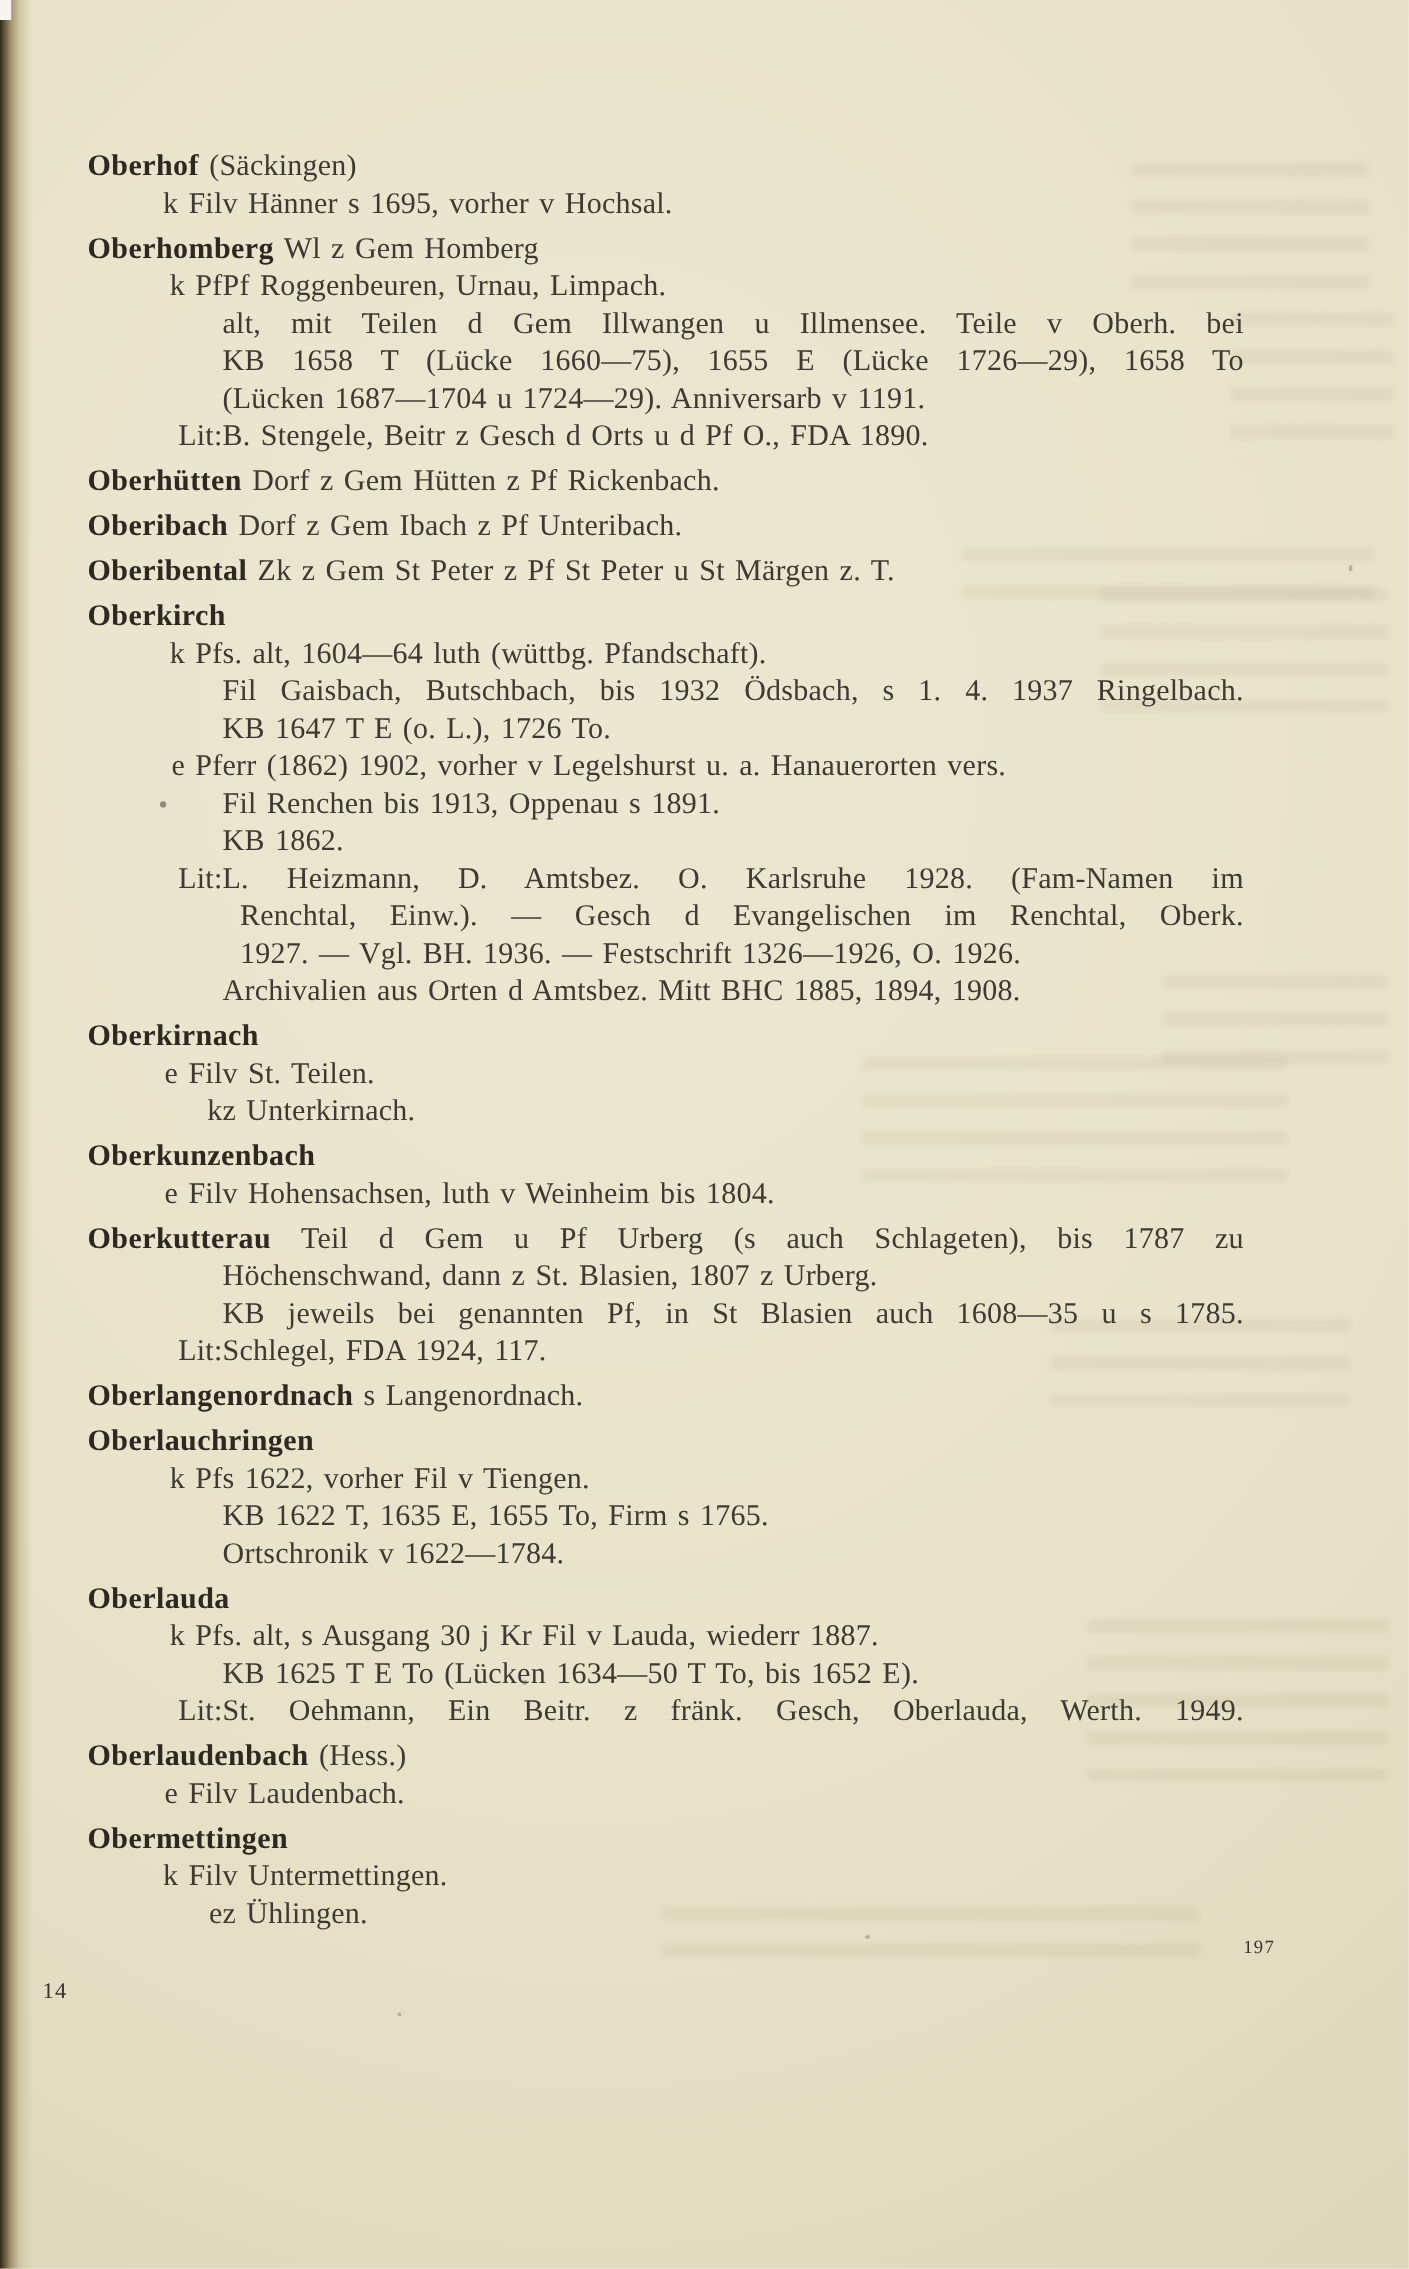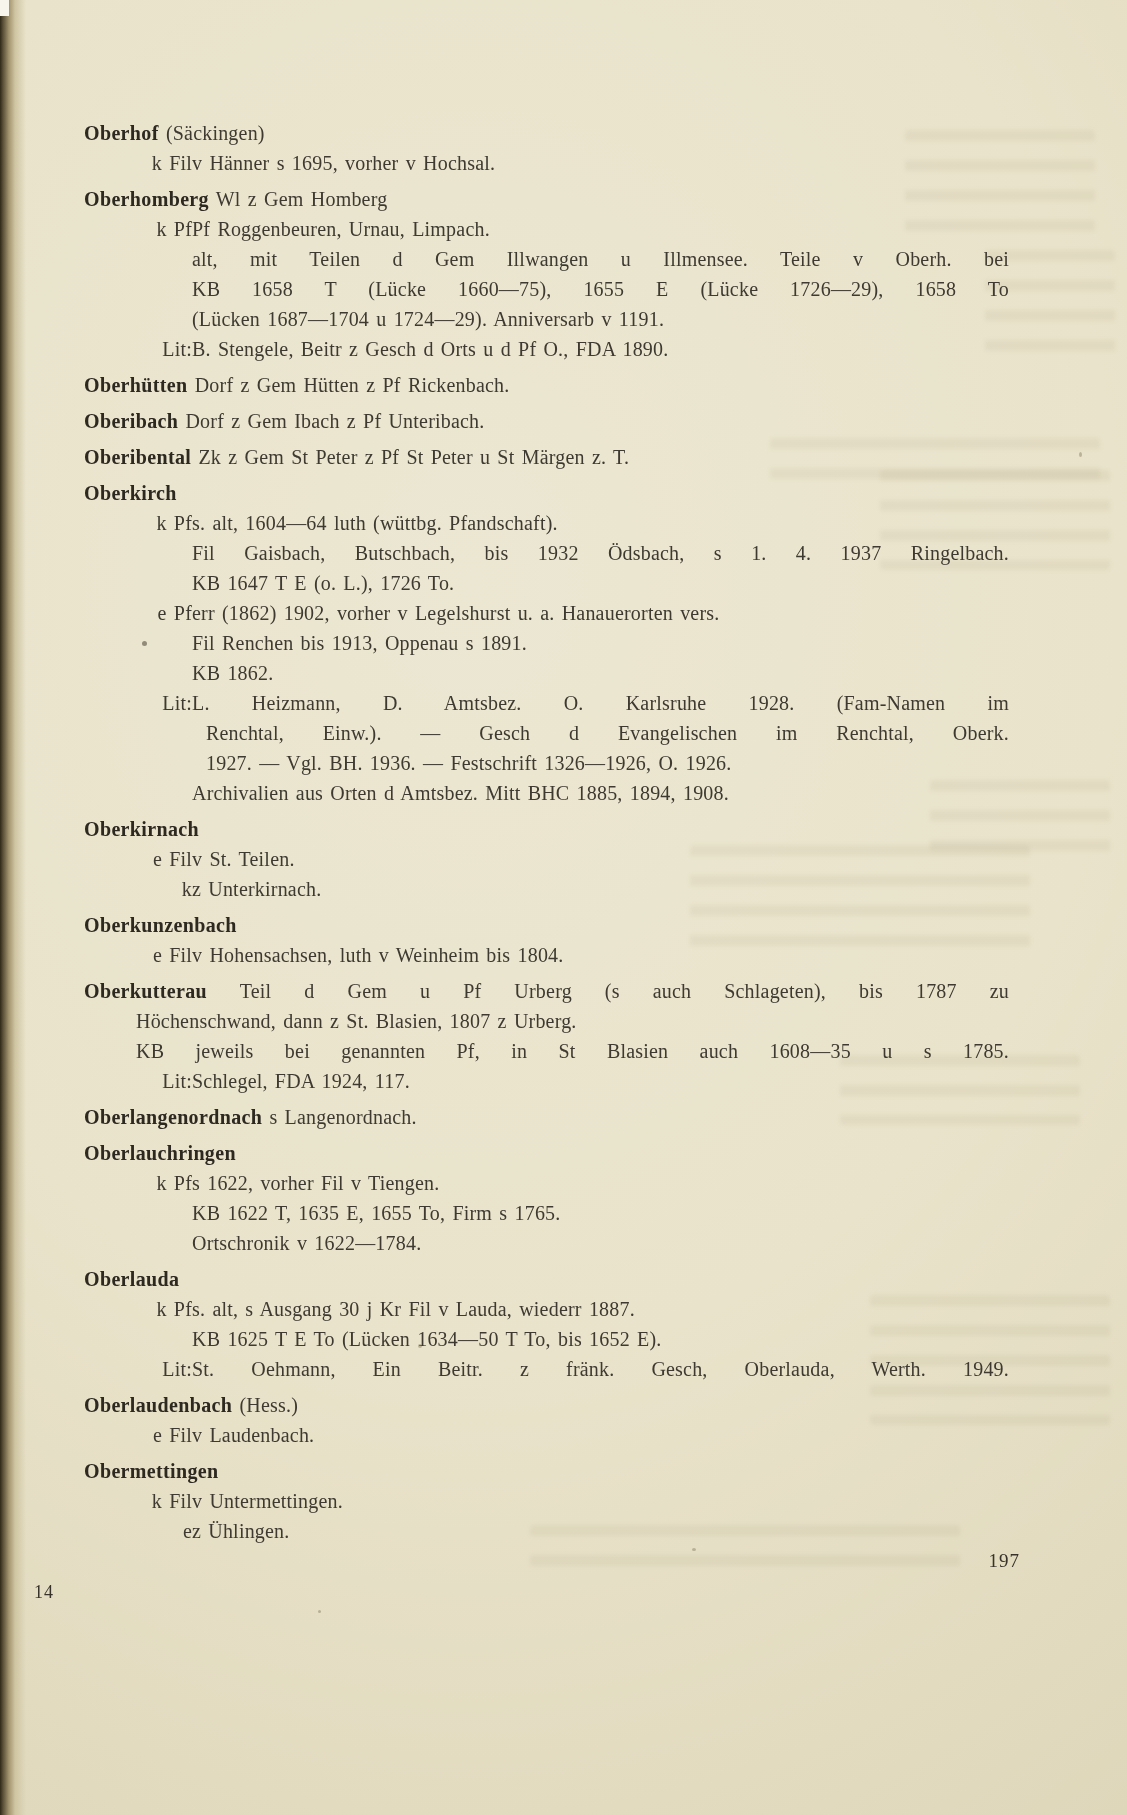--- a/index.html
+++ b/index.html
@@ -28,37 +28,37 @@
   }
   
   .ghost{
     position:absolute;
     background:repeating-linear-gradient(180deg, rgba(128,112,72,0.14) 0 11px, rgba(128,112,72,0) 11px 30px);
     filter:blur(2.2px);
     border-radius:4px;
     opacity:.55;
   }
   .content{
-    position:absolute;left:84px;top:118px;width:925px;
-    font-size:20px;letter-spacing:.2px;word-spacing:2px;font-family:Liberation Serif, serif;
+    position:absolute;left:70px;top:118px;width:925px;
+    font-size:24px;letter-spacing:.2px;word-spacing:2px;font-family:Liberation Serif, serif;
   }
   .entry + .entry{margin-top:6px;}
   .line{line-height:30px;}
   .j{text-align:justify;text-align-last:justify;}
   .hang{margin-left:14px;}
   .headword{font-weight:700;color:var(--ink-bold);letter-spacing:.35px;}
-  .cont{margin-left:52px;}
+  .cont{margin-left:108px;}
   .row{display:flex;margin-left:27px;}
   .row .label{flex:0 0 81px;width:81px;line-height:30px;text-align:right;}
   .row .text{flex:1;min-width:0;}
   .margin-dot{
     position:absolute;left:-50px;top:13px;width:5px;height:5px;border-radius:50%;
     background:rgba(72,66,52,0.55);
   }
-  .footer-num{position:absolute;font-size:19px;color:#37332b;letter-spacing:1px;}
+  .footer-num{position:absolute;font-size:15px;color:#37332b;letter-spacing:1px;}
   .page-number{left:938px;top:1550px;width:82px;text-align:right;}
   .sheet-signature{left:34px;top:1582px;font-size:18px;}
   
   .speck{position:absolute;border-radius:50%;background:rgba(100,88,58,.35);}
 </style>
 </head>
 <body>
 
 <div class="edge-left"></div>
 <div class="corner-notch"></div>

